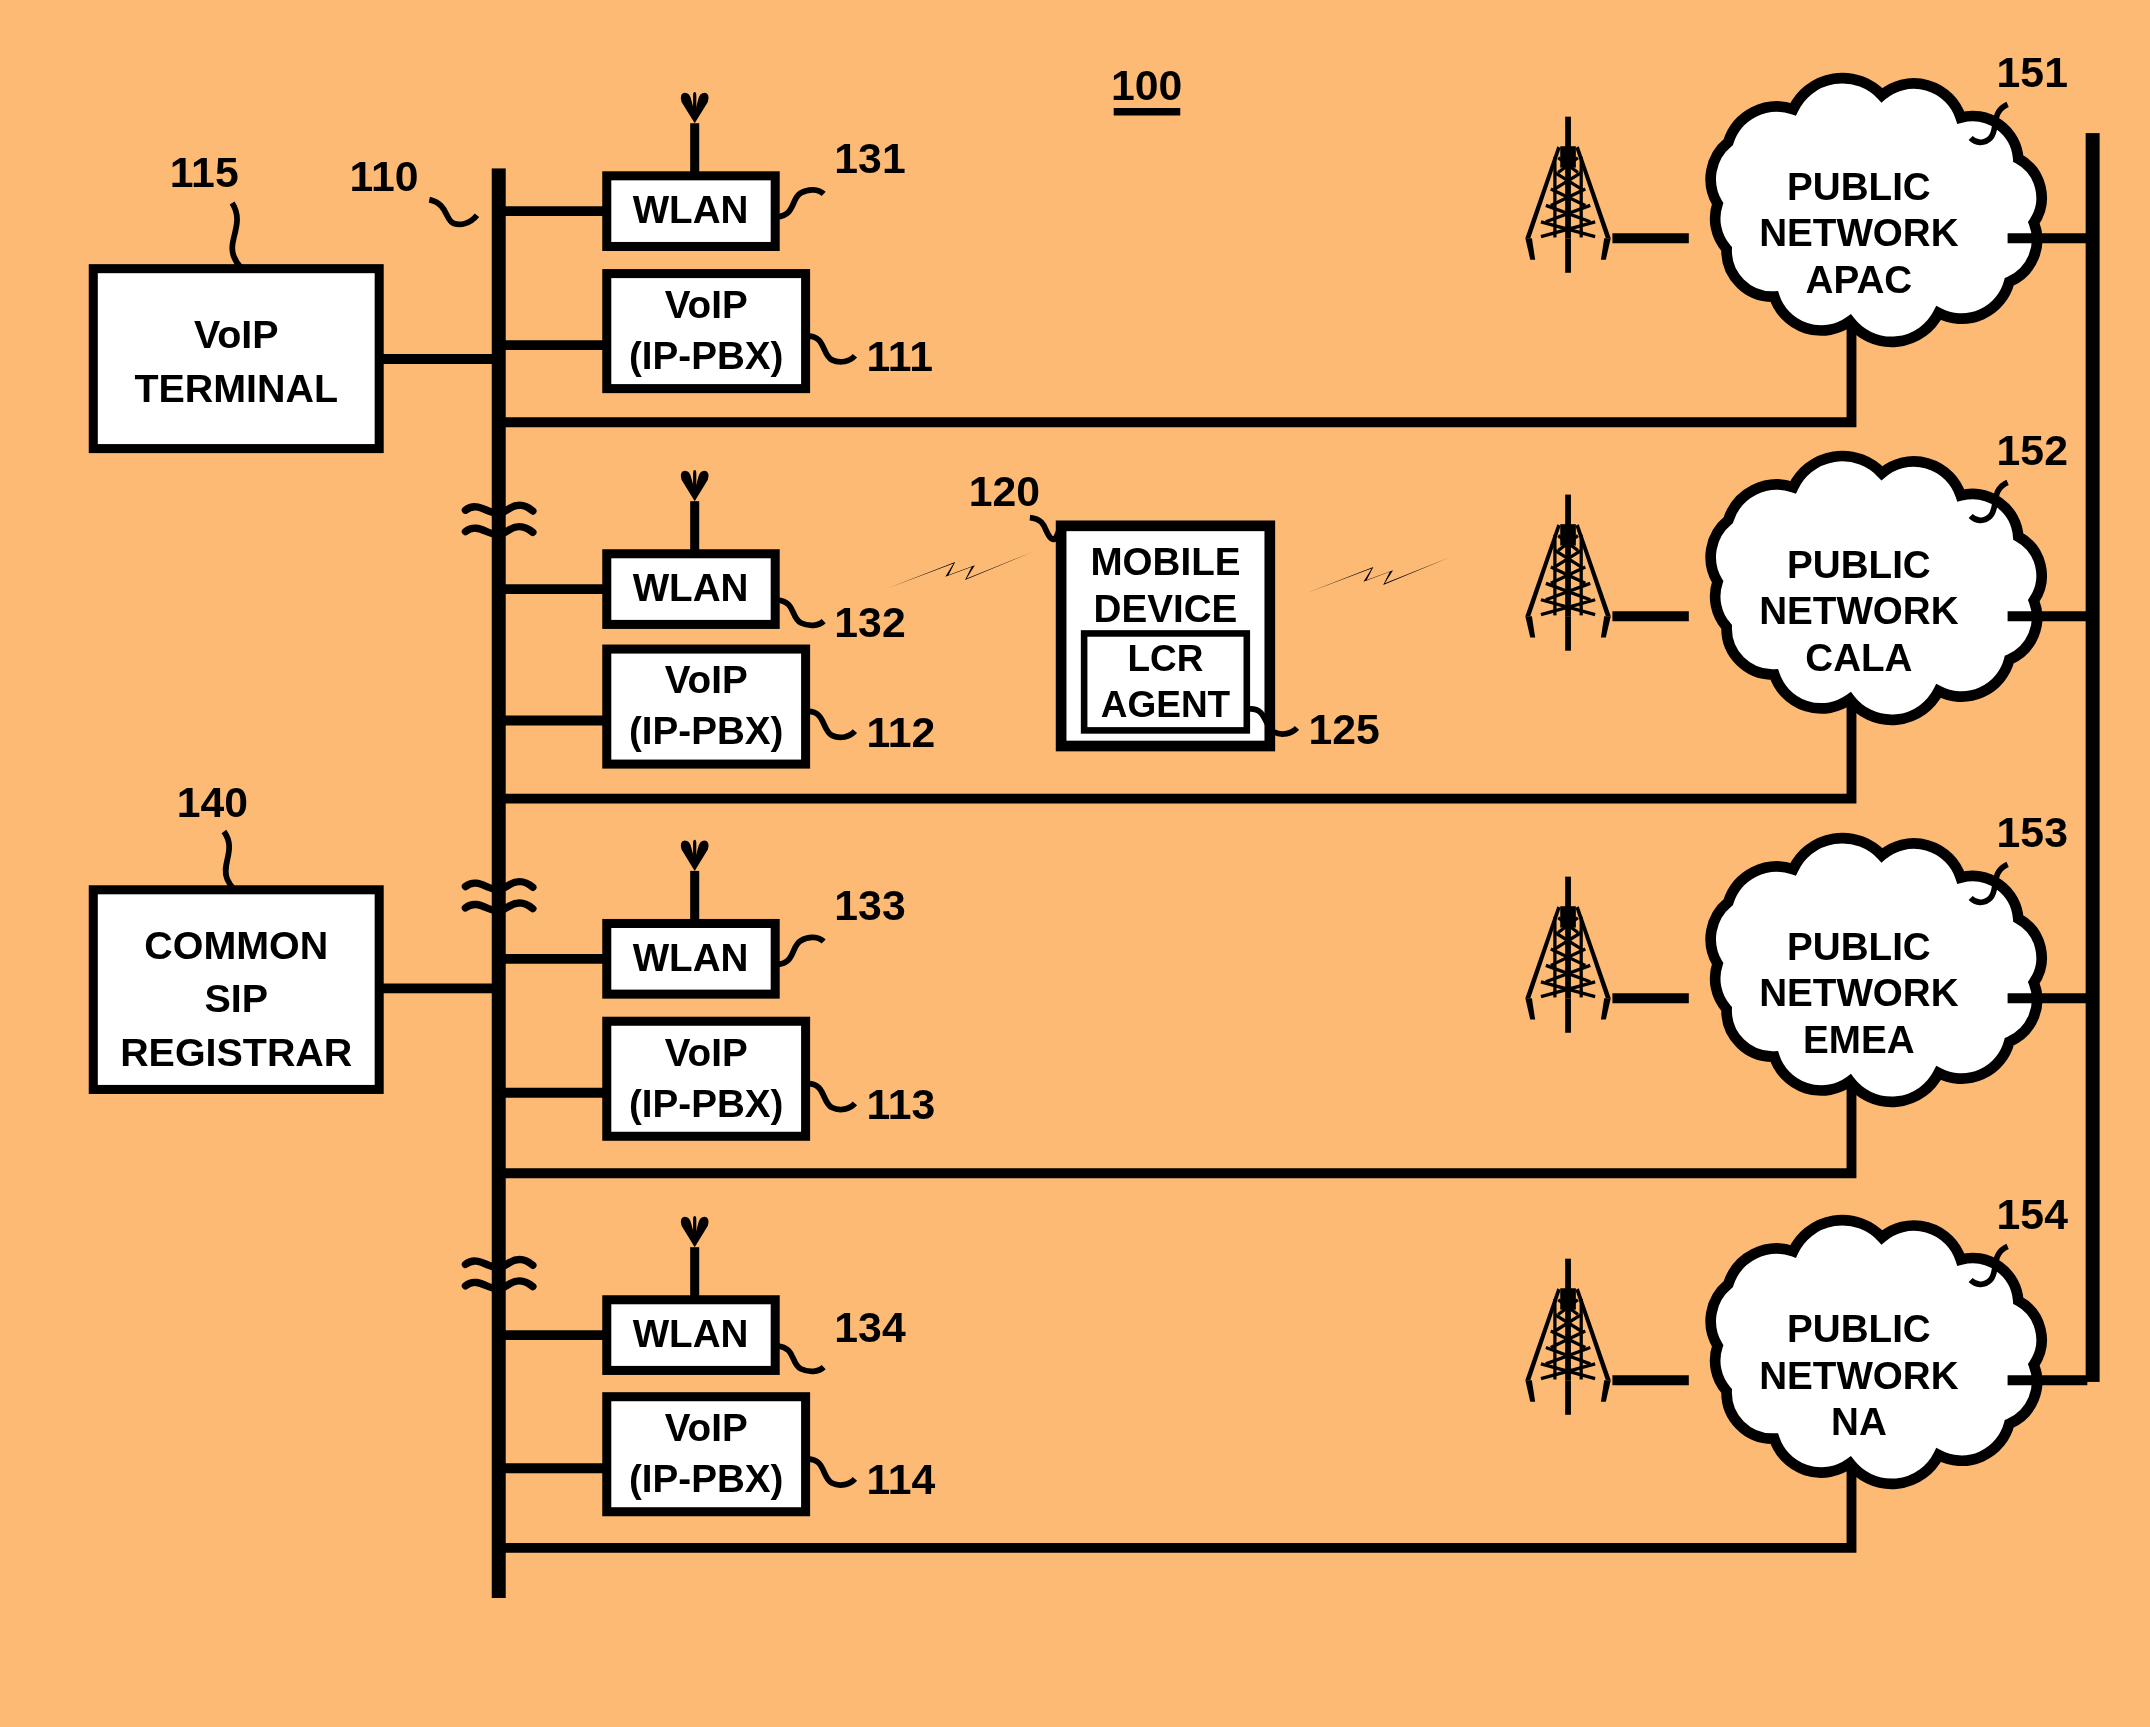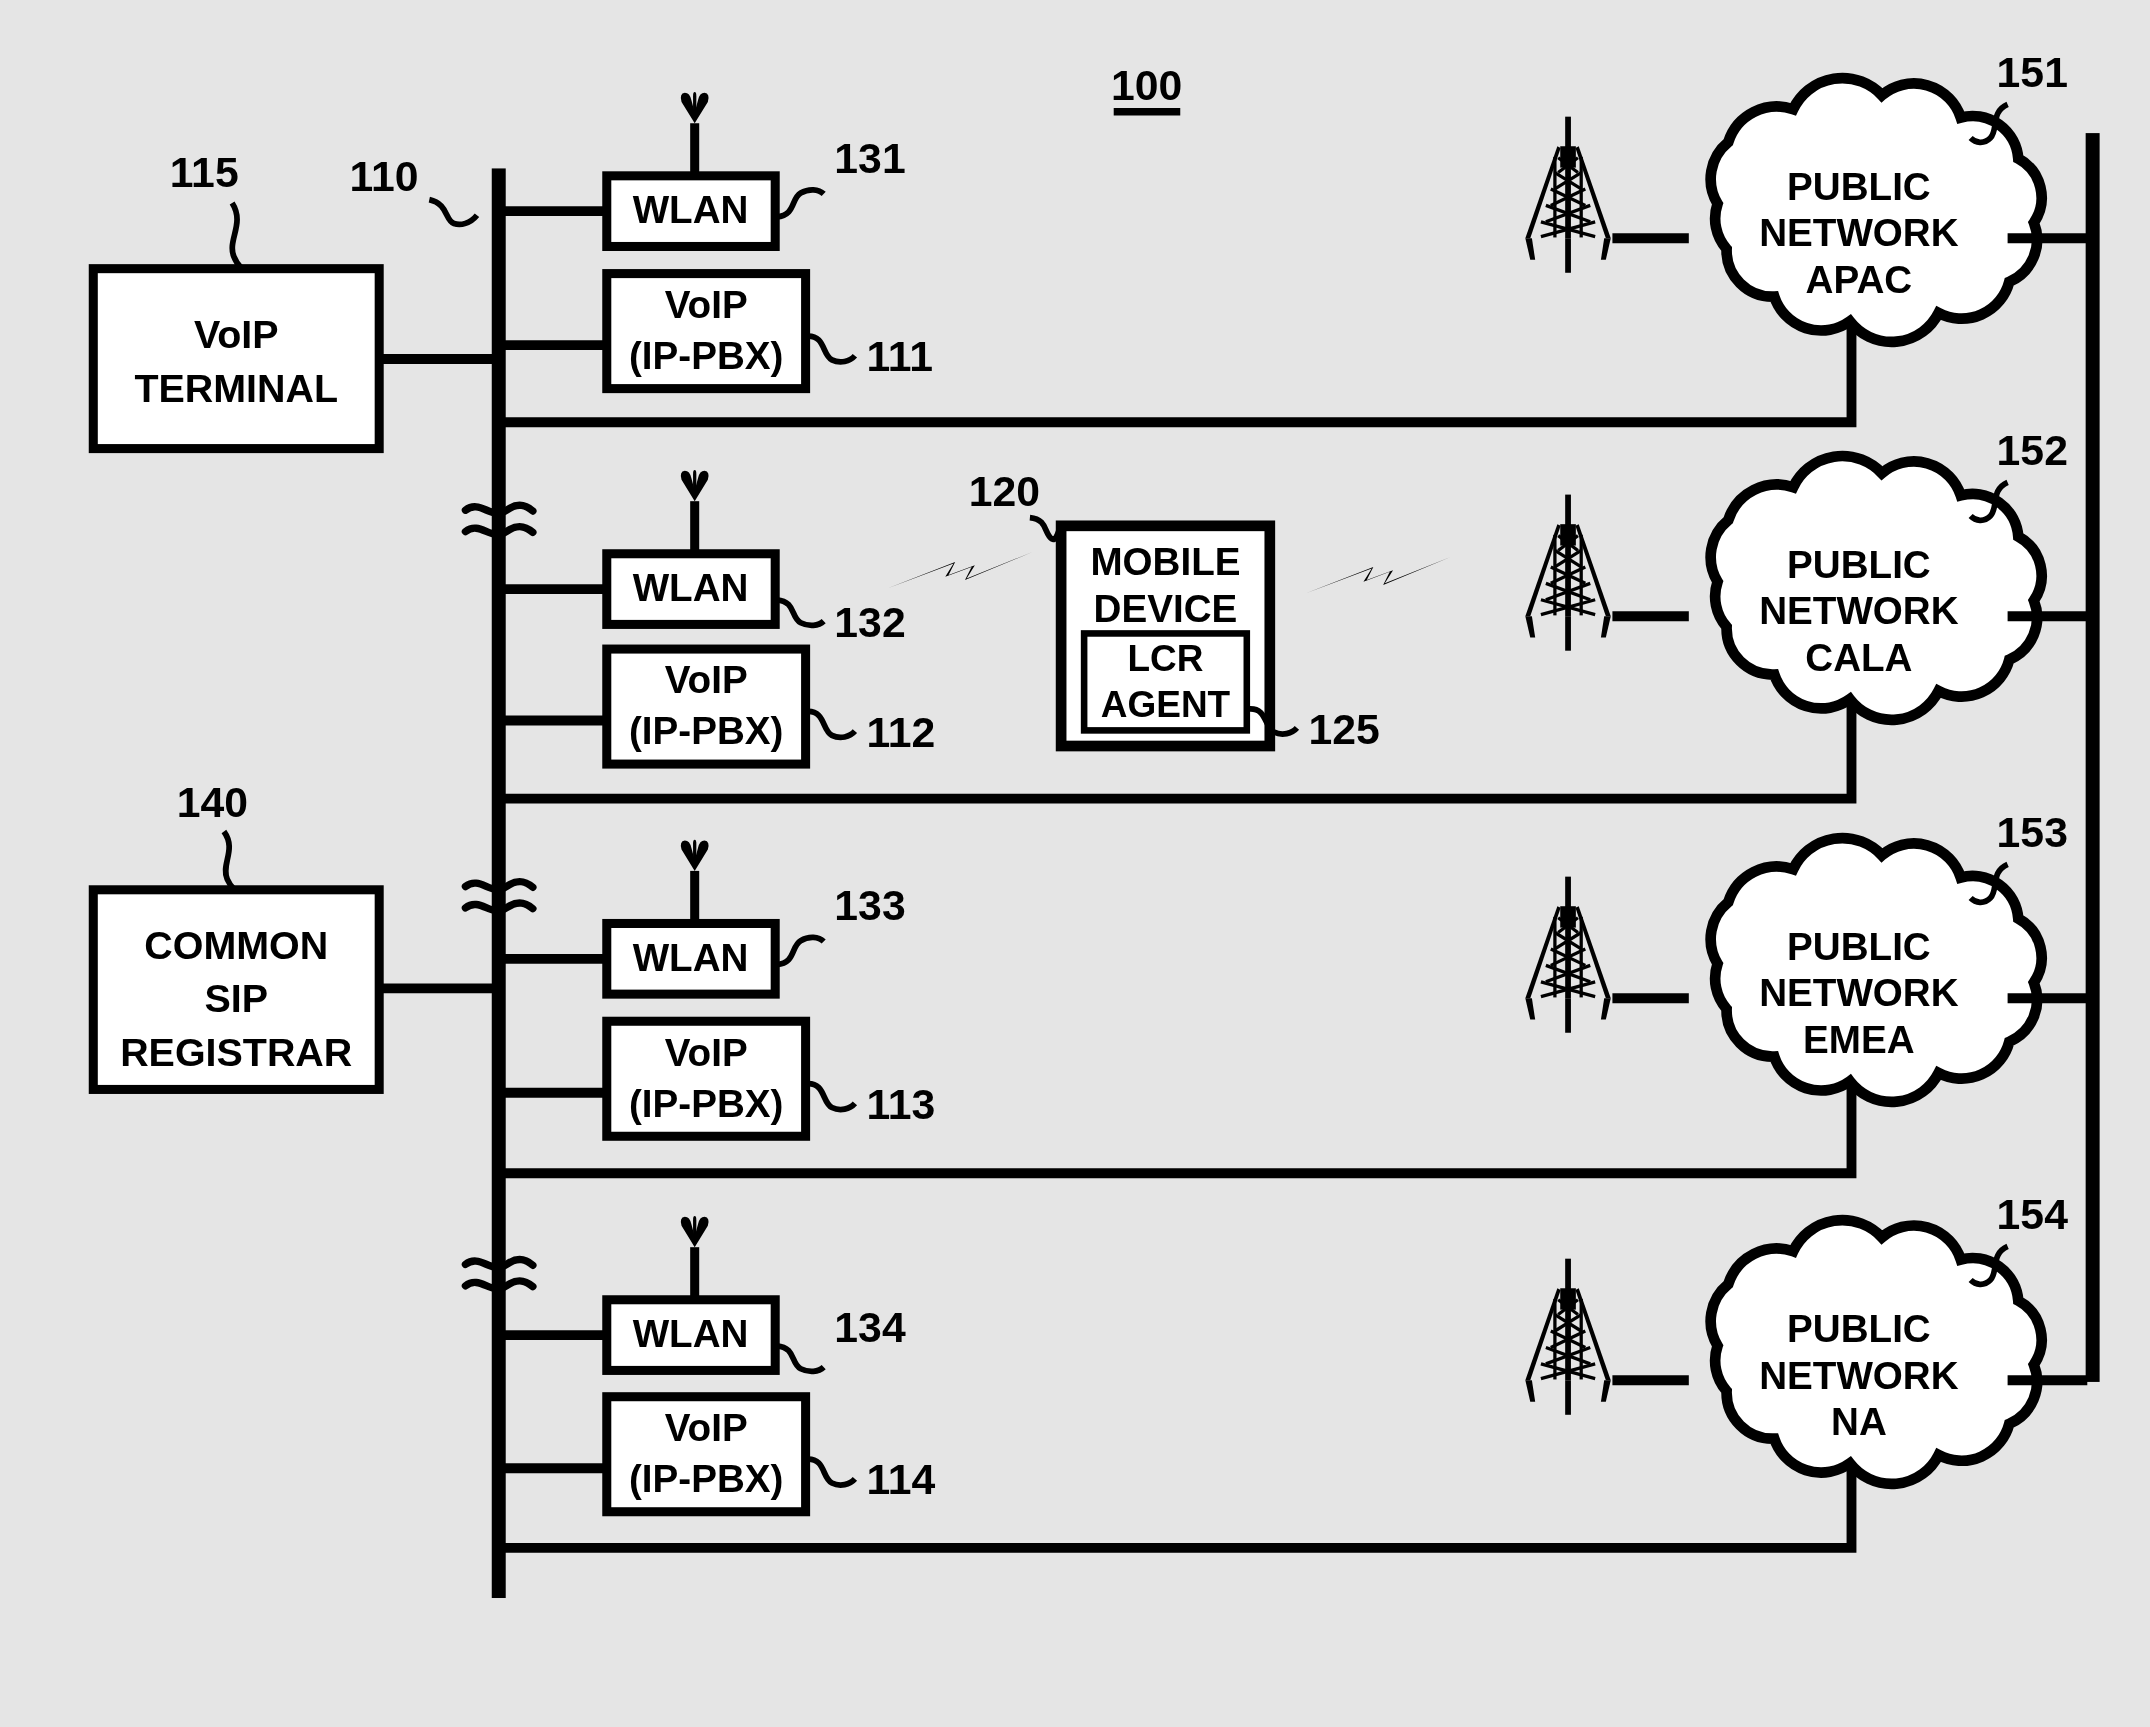--- a/index.html
+++ b/index.html
@@ -7,21 +7,21 @@
     padding: 0;
     background: #ffffff;
   }
   body {
     font-family: "Liberation Sans", sans-serif;
   }
   #canvas {
     position: relative;
     width: 2151px;
     height: 1727px;
-    background: #e5e5e5;
+    background: #fdba74;
     overflow: hidden;
   }
   #figure {
     position: absolute;
     left: 0;
     top: 0;
     width: 2151px;
     height: 1727px;
   }
   .fig-text {

